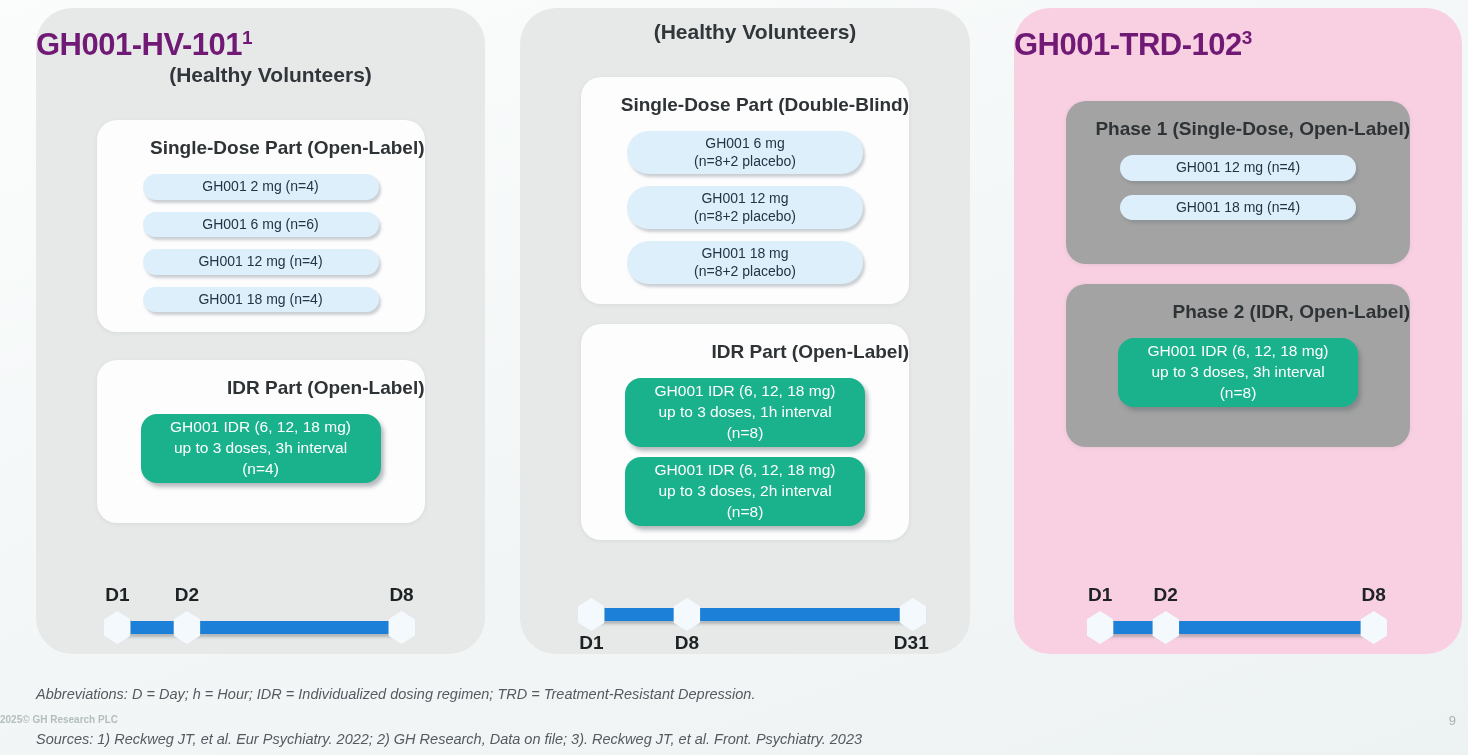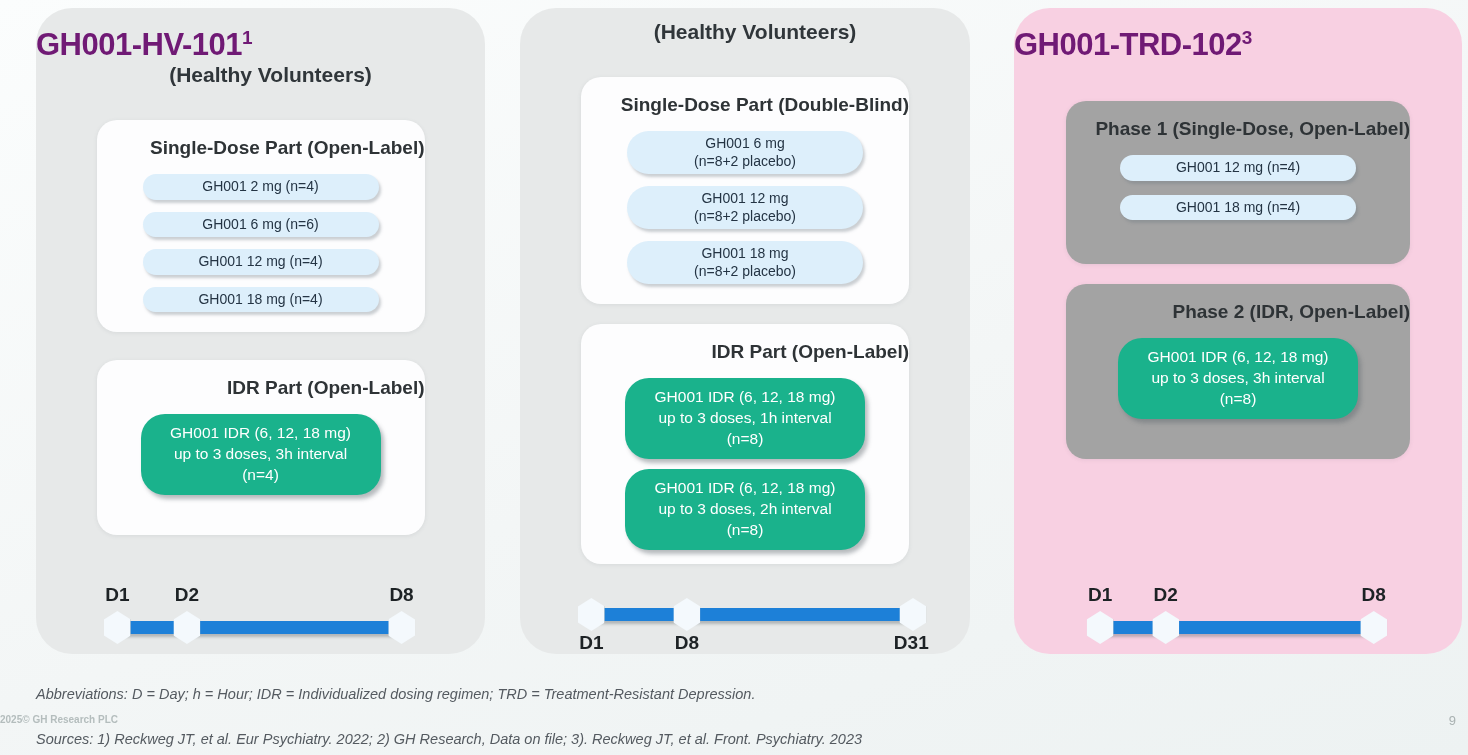--- a/index.html
+++ b/index.html
@@ -53,23 +53,23 @@
   .p3 .pill-list { gap:14px; }
   .pill {
     width:236px; background:#ddeffb; border-radius:24px;
     color:#243444; font-size:14px; line-height:1.25; text-align:center;
     padding:4px 6px; white-space:pre-line;
     box-shadow:2px 3px 3px rgba(110,120,130,0.35);
   }
 
   .dose-list { display:flex; flex-direction:column; align-items:center; gap:10px; margin-top:14px; }
   .dose {
-    width:240px; background:#1ab28c; border-radius:24px;
+    width:240px; background:#1ab28c; border-radius:16px;
     color:#ffffff; font-size:15.5px; line-height:1.35; text-align:center;
-    padding:9px 10px; white-space:pre-line;
+    padding:3px 10px; white-space:pre-line;
     box-shadow:3px 4px 4px rgba(95,105,110,0.45);
   }
 
   
   .timeline { position:absolute; height:58px; }
   .p1 .timeline { left:74px; width:296px; bottom:12px; }
   .p2 .timeline { left:63px; width:335px; bottom:0px; height:52px; }
   .p3 .timeline { left:79px; width:285px; bottom:12px; }
 
   .tl-bar {

